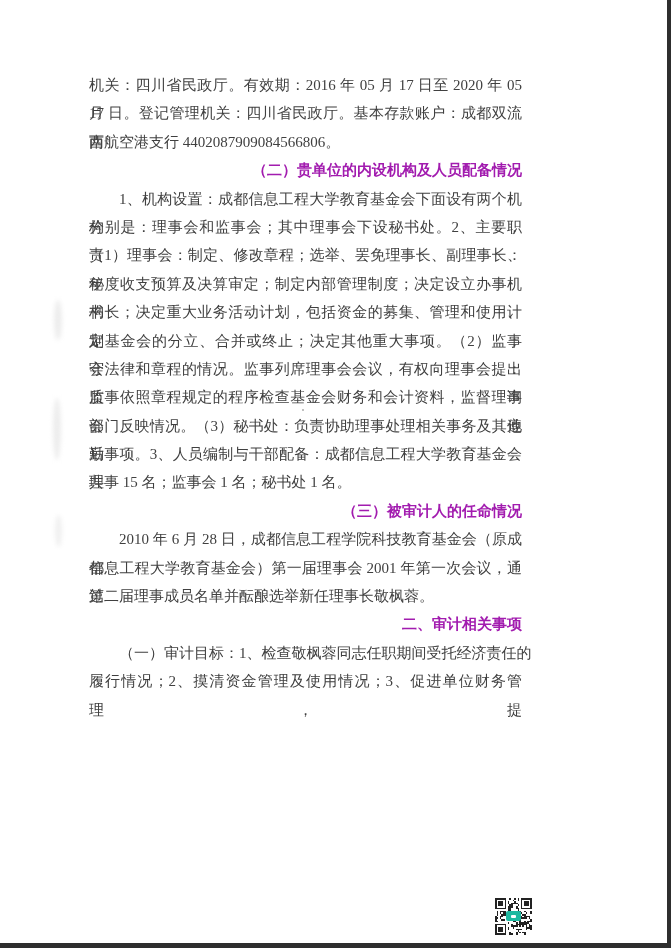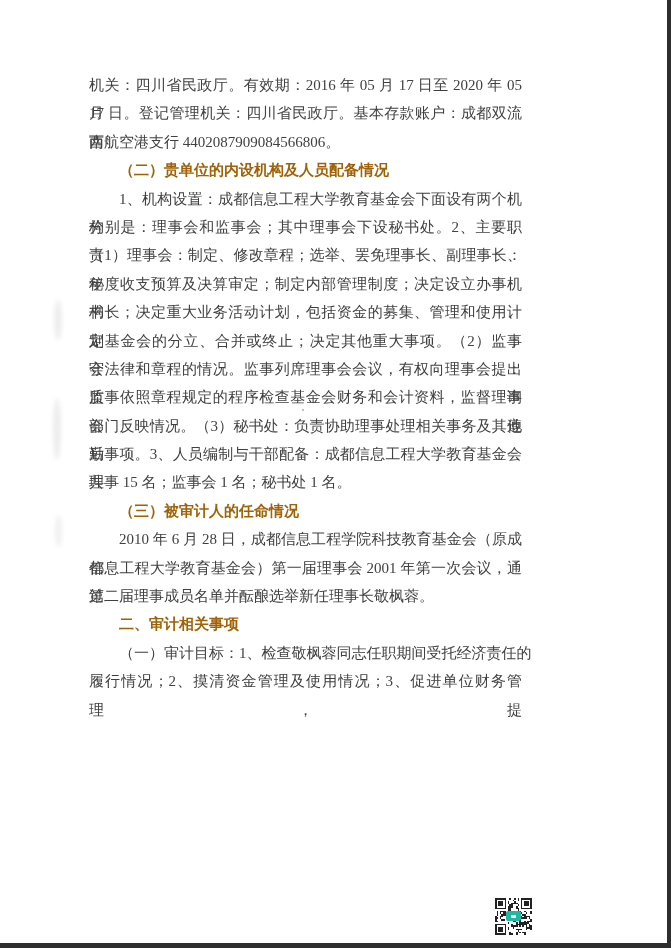--- a/index.html
+++ b/index.html
@@ -29,21 +29,21 @@
   }
   .line.fill{
     white-space:normal;
     text-align:justify;
     -moz-text-align-last:justify;
     text-align-last:justify;
   }
   .line.indent{text-indent:2em;}
   .line.heading{
     font-family:"Liberation Sans","DejaVu Sans",sans-serif;
-    font-weight:bold;color:#a16207;
+    font-weight:bold;color:#a21caf;text-align:right;
   }
   
   .smudge{
     position:absolute;border-radius:50%;
     filter:blur(2px);
   }
   .speck{
     position:absolute;width:2px;height:2px;border-radius:50%;
     background:#8a8a8a;opacity:.7;
   }

